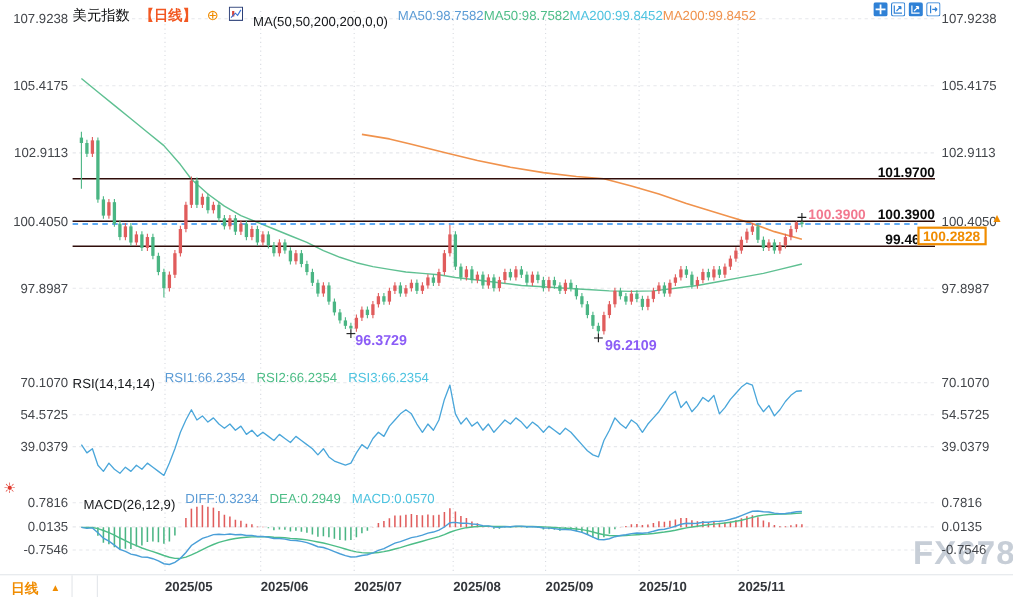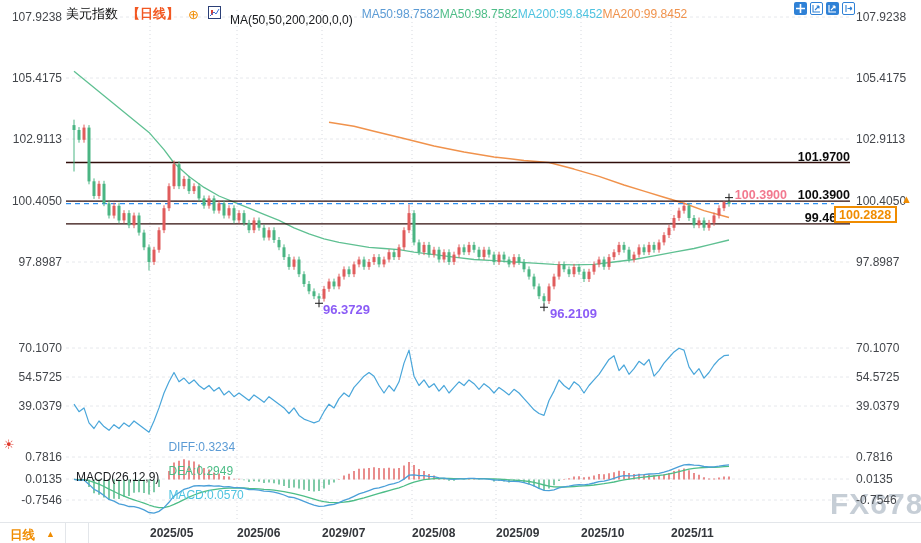--- a/index.html
+++ b/index.html
@@ -506,24 +506,32 @@
     <svg width="13" height="13" viewBox="0 0 13 13">
       <rect x="0" y="0" width="13" height="13" rx="2" fill="#2f81d6"></rect>
       <path d="M3 3 V10 H10 M5 8 L9 4 M9 4 H6.6 M9 4 V6.4" stroke="#fff" stroke-width="1.1" fill="none"></path>
     </svg>
     <svg width="13" height="13" viewBox="0 0 13 13">
       <rect x="0.5" y="0.5" width="12" height="12" rx="1.5" fill="#fff" stroke="#2f81d6"></rect>
       <path d="M4 3 V10 M5.5 6.5 H10 M10 6.5 L8 4.8 M10 6.5 L8 8.2" stroke="#2f81d6" stroke-width="1.1" fill="none"></path>
     </svg>
   </div>
 
+  <div class="hdr" style="left:66px;top:330px;">
+    <span class="params">RSI(14,14,14)</span>
+    <span id="rsi-legend" style="display:flex;gap:10px;">
+        <span class="val" style="color: rgb(91, 155, 213);">RSI1:66.2354</span>
+        <span class="val" style="color: rgb(77, 189, 135);">RSI2:66.2354</span>
+        <span class="val" style="color: rgb(78, 195, 224);">RSI3:66.2354</span>
+      </span>
+  </div>
 
   <div class="hdr" style="left:76px;top:440px;">
     <span class="params">MACD(26,12,9)</span>
-    <span id="macd-legend" style="display:flex;gap:10px;flex-direction:column;">
+    <span id="macd-legend" style="display:flex;gap:10px;">
         <span class="val" style="color: rgb(91, 155, 213);">DIFF:0.3234</span>
         <span class="val" style="color: rgb(77, 189, 135);">DEA:0.2949</span>
         <span class="val" style="color: rgb(78, 195, 224);">MACD:0.0570</span>
       </span>
   </div>
 
   <span class="sunicon">☀</span>
 
   <div class="linelabel" style="left:760px;top:150px;width:90px;text-align:right;">101.9700</div>
   <div class="linelabel" style="left:760px;top:188px;width:90px;text-align:right;">100.3900</div>
@@ -565,19 +573,19 @@
       <div class="tick left" style="top: 450px;">0.7816</div>
       <div class="tick right" style="top: 450px;">0.7816</div>
       <div class="tick left" style="top: 472px;">0.0135</div>
       <div class="tick right" style="top: 472px;">0.0135</div>
       <div class="tick left" style="top: 493px;">-0.7546</div>
       <div class="tick right" style="top: 493px;">-0.7546</div>
     </div>
   <div id="months">
       <div class="month" style="left: 150px;">2025/05</div>
       <div class="month" style="left: 237px;">2025/06</div>
-      <div class="month" style="left: 322px;">2029/07</div>
+      <div class="month" style="left: 322px;">2025/07</div>
       <div class="month" style="left: 412px;">2025/08</div>
       <div class="month" style="left: 496px;">2025/09</div>
       <div class="month" style="left: 581px;">2025/10</div>
       <div class="month" style="left: 671px;">2025/11</div>
     </div>
 </div>
 
 </body></html>

